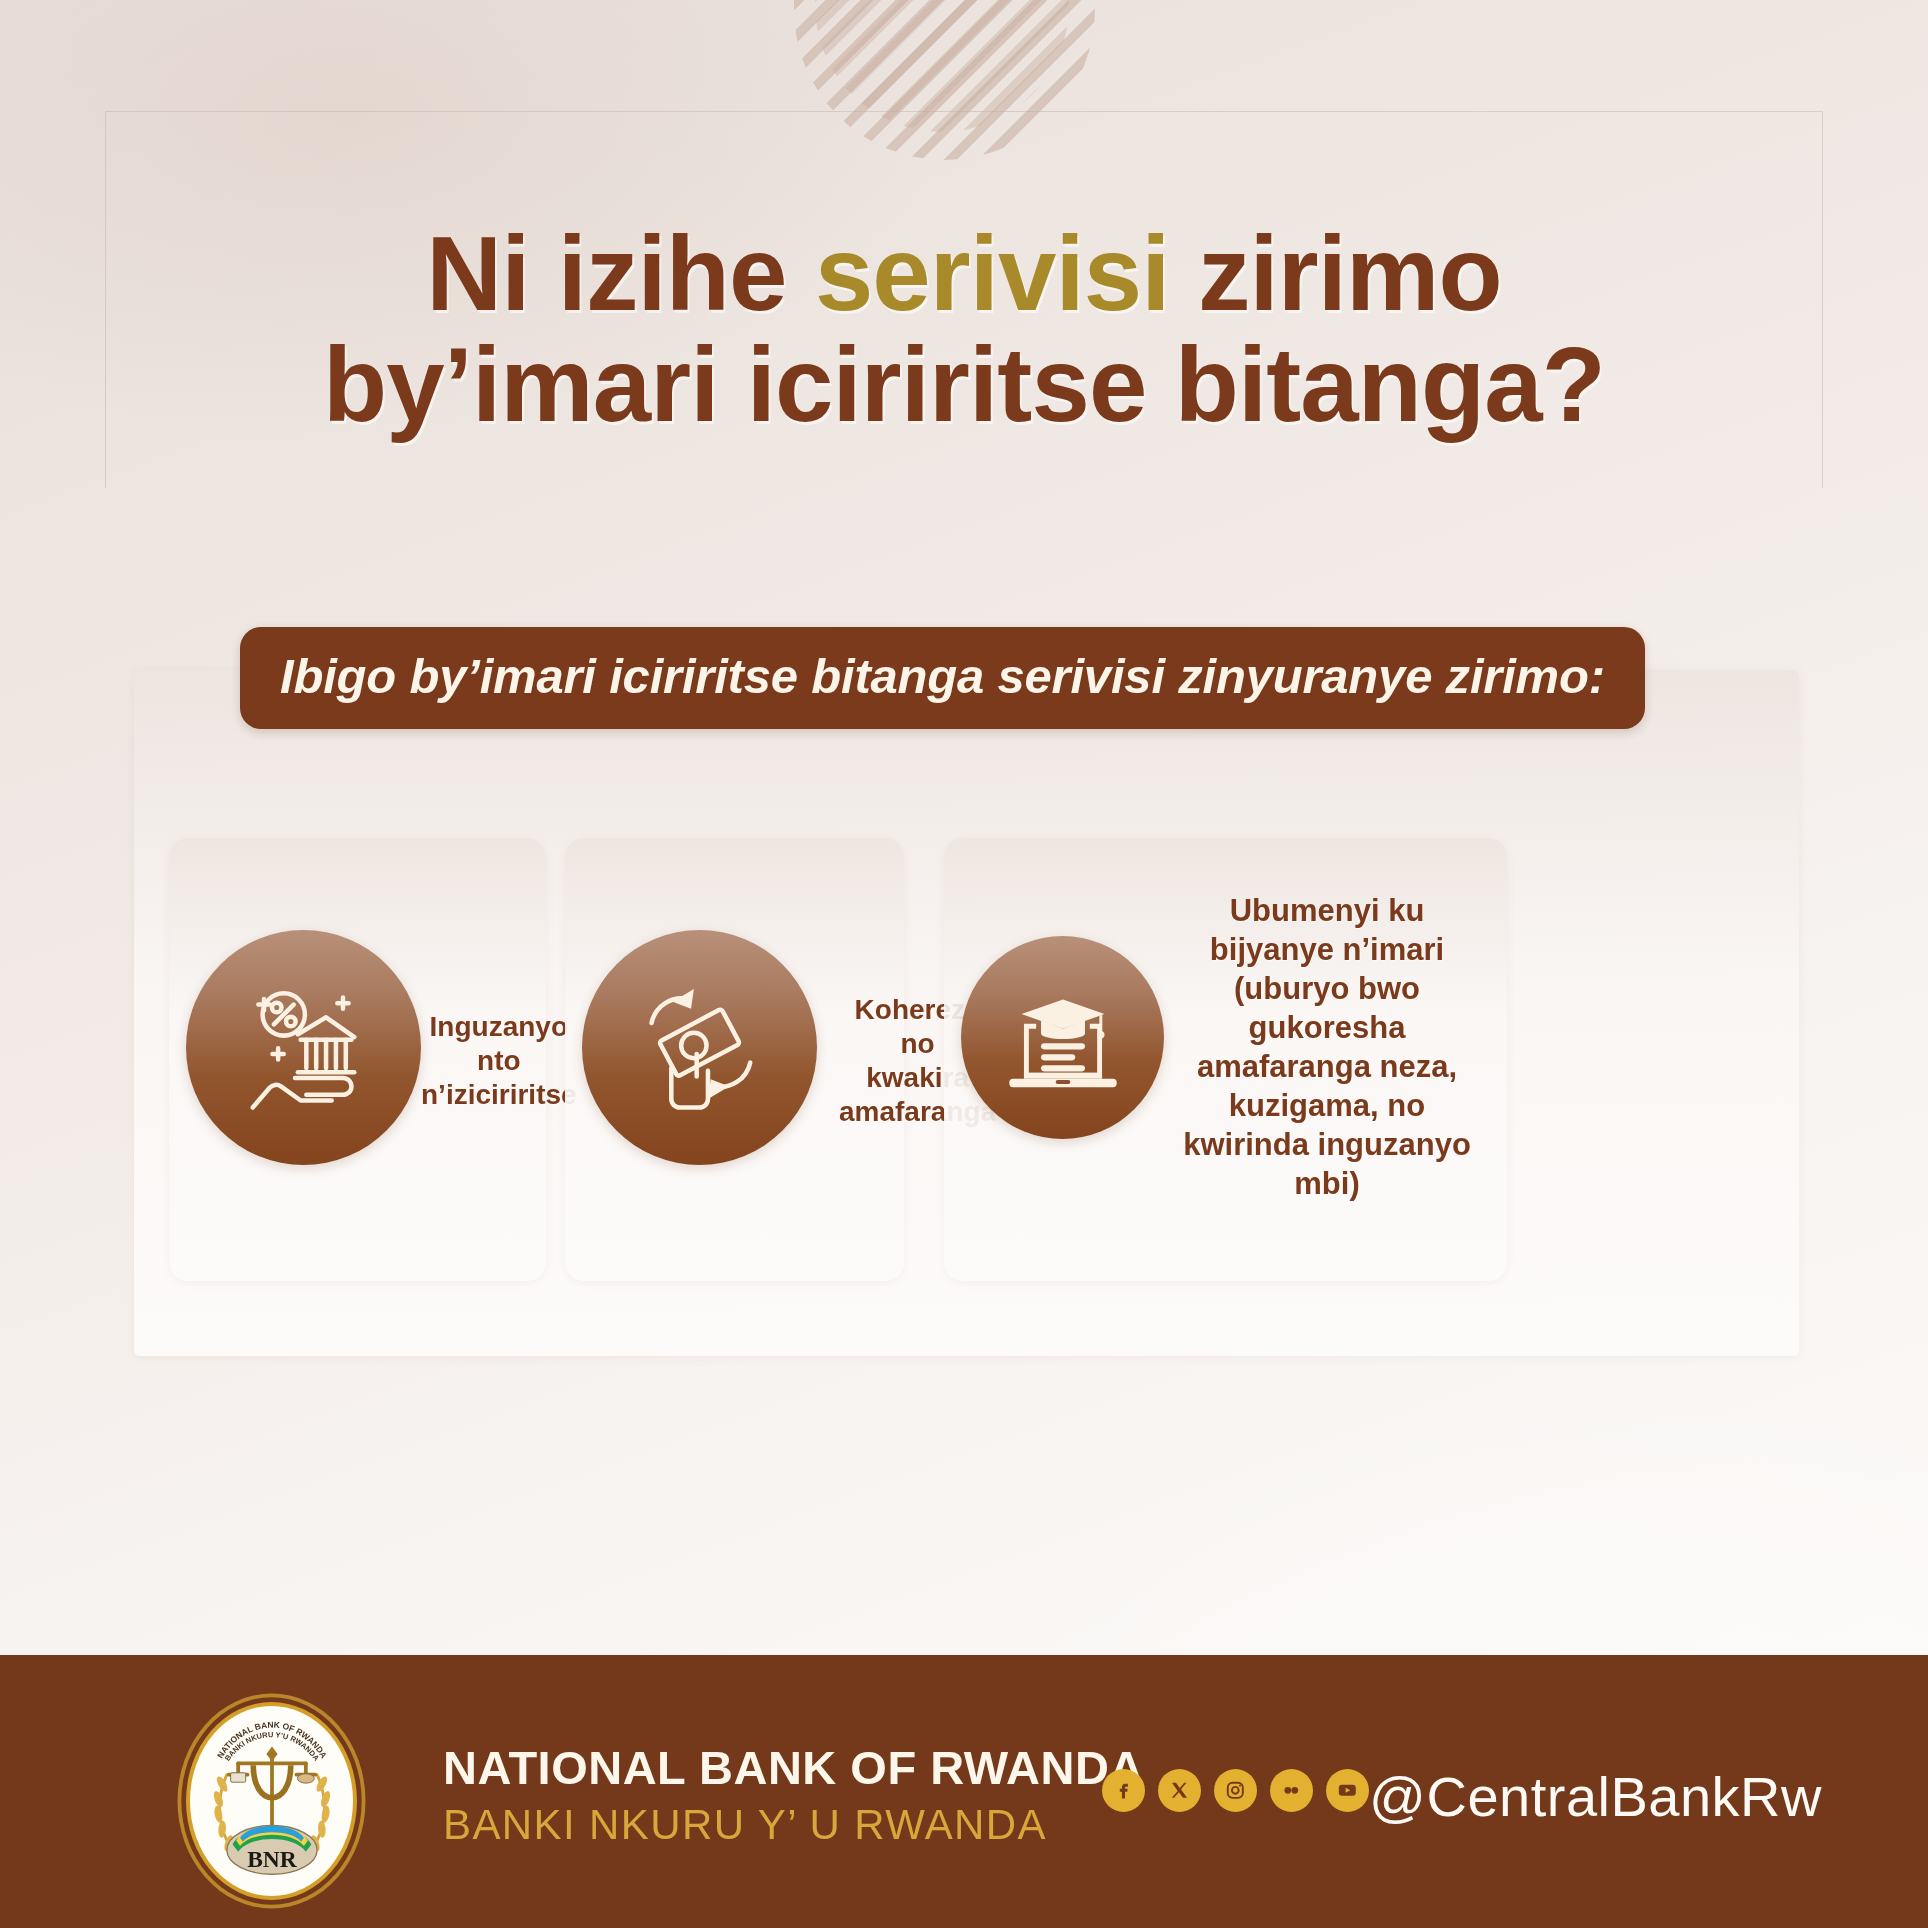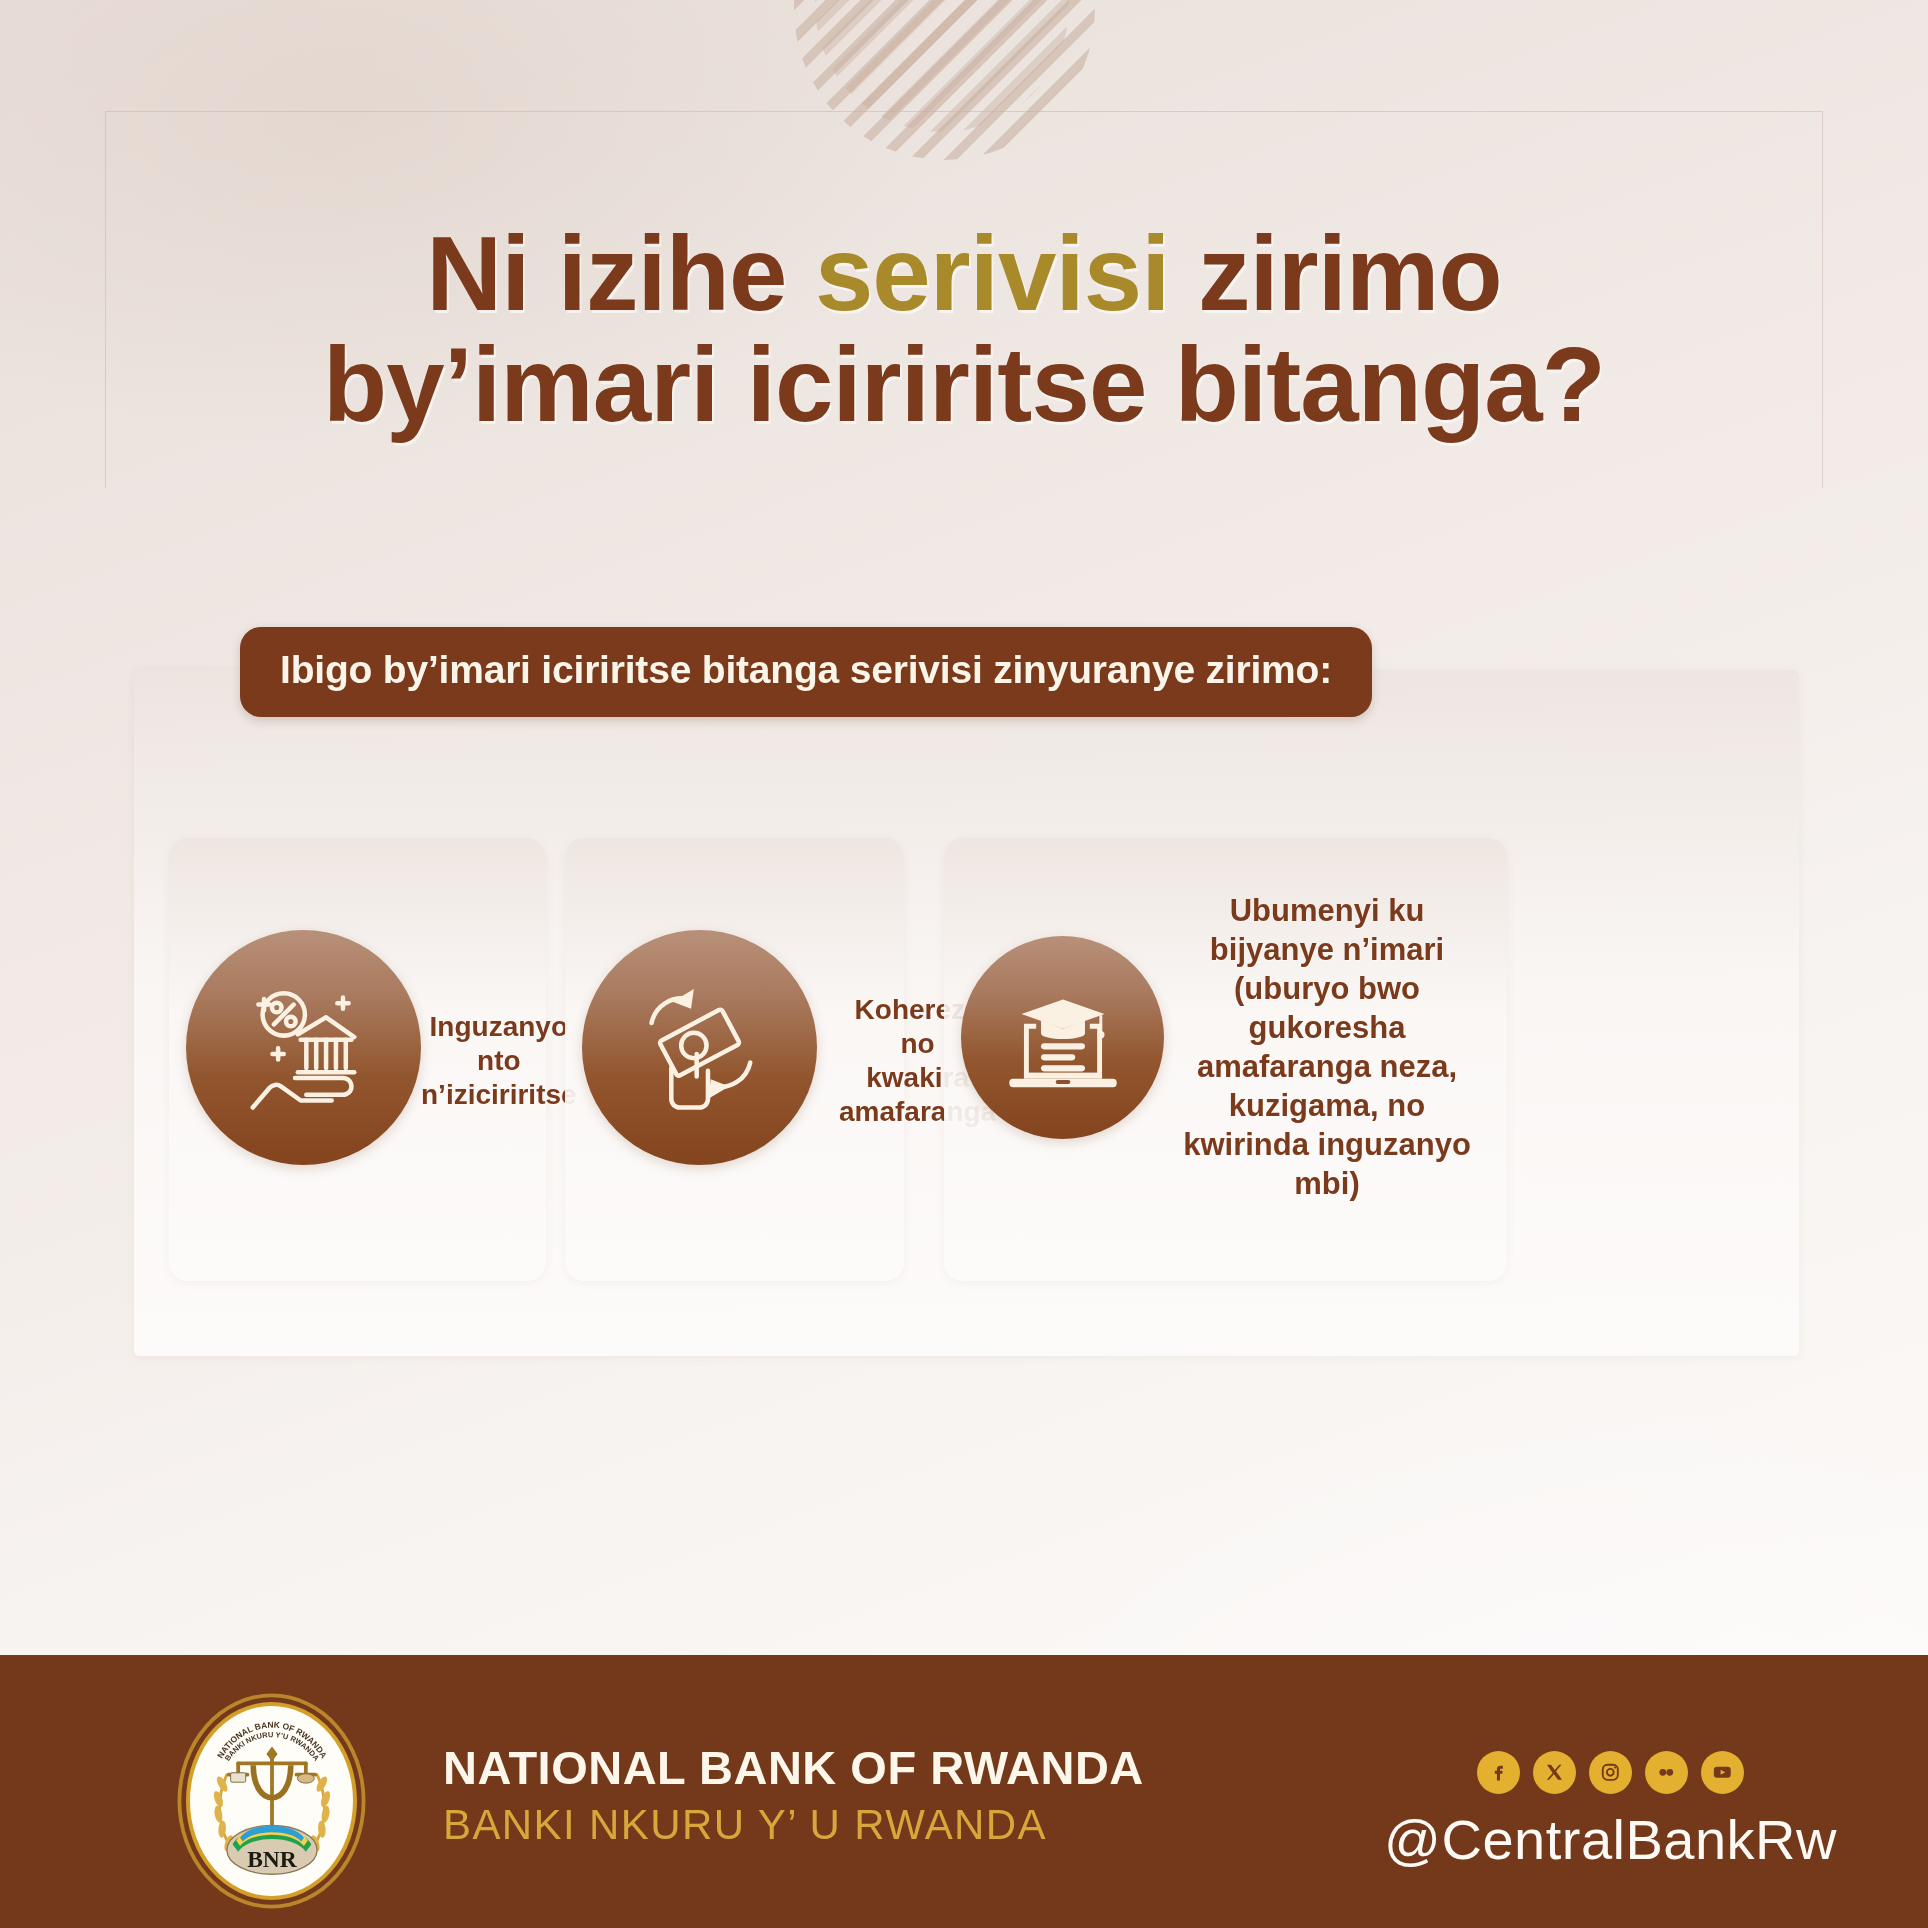--- a/index.html
+++ b/index.html
@@ -76,24 +76,25 @@
     box-shadow:0 1.9px 9.4px rgba(150,120,105,.08);
   }
 
   
   .banner{
     position:absolute; left:240px; top:627px;
     padding:21px 40px 24.5px;
     background:#7a3a1b;
     border-radius:21px;
     color:#fbf4e9;
-    font-size:39px; font-weight:700; letter-spacing:-0.2px;
+    font-size:49px; font-weight:700; letter-spacing:-0.2px;
     white-space:nowrap;
     box-shadow:0 3.8px 9.4px rgba(90,45,20,.18);
     text-shadow:0.9px 1.9px 0 rgba(120,60,30,.35);
+    font-style:italic;
   }
 
   
   .cards{
     position:absolute; left:169px; top:838px; width:1620px;
     display:flex; align-items:flex-start; gap:19px;
   }
   .card{
     background:linear-gradient(180deg, rgba(236,227,221,.75) 0%, rgba(250,247,245,.9) 40%, rgba(253,251,250,.95) 100%);
     border-radius:19px;
@@ -148,22 +149,22 @@
     position:absolute; left:443px; top:1740px;
   }
   .brand-en{
     font-size:47px; font-weight:700; color:#fdf6ea; letter-spacing:0.5px;
   }
   .brand-rw{
     margin-top:5.6px;
     font-size:42px; font-weight:400; color:#d8a63a; letter-spacing:1.4px;
   }
   .social{
-    position:absolute; right:91px; top:1751px;
-    display:flex; flex-direction:column; align-items:center;
+    position:absolute; right:106px; top:1751px;
+    display:flex; flex-direction:row; align-items:center;
   }
   .social-row{ display:flex; gap:13px; }
   .soc{
     width:43px; height:43px; border-radius:50%;
     background:#e3b12f;
     display:flex; align-items:center; justify-content:center;
   }
   .handle{
     margin-top:13px;
     font-size:56px; color:#fdfaf6; font-weight:400; letter-spacing:0.5px;

